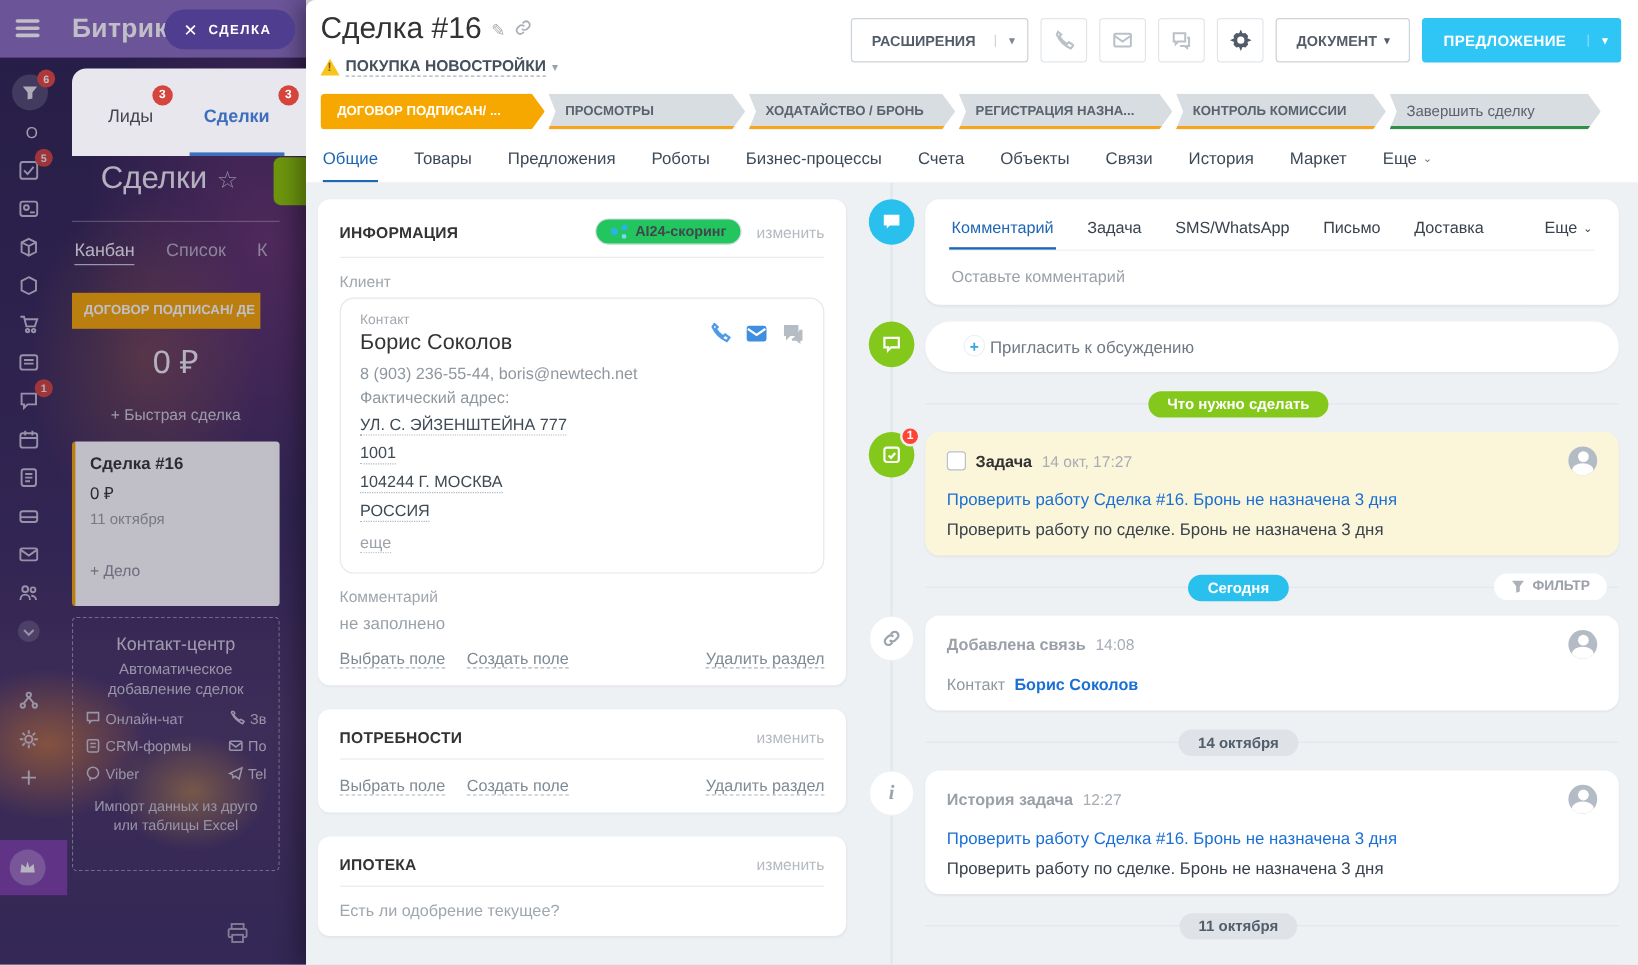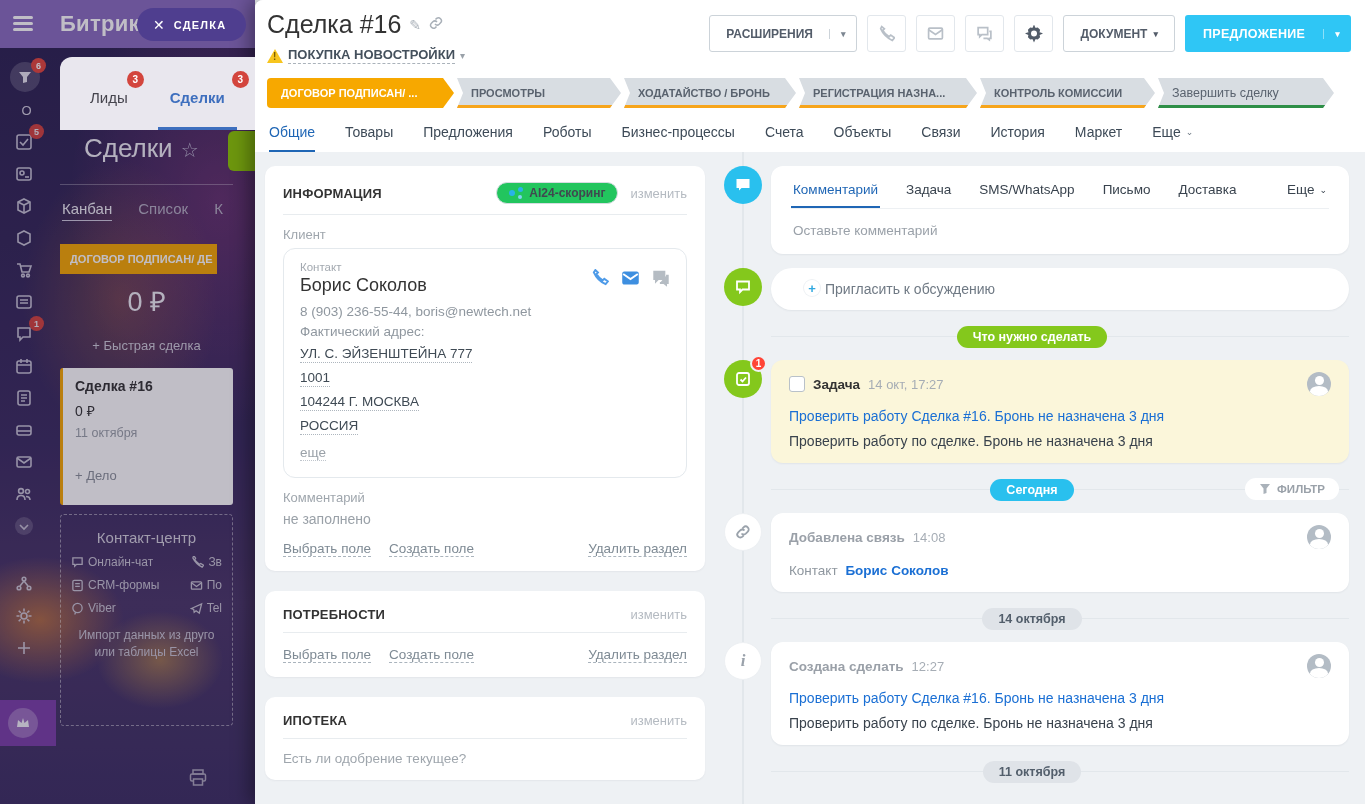--- a/index.html
+++ b/index.html
@@ -352,20 +352,21 @@
 
     <div class="kan-card">
       <div class="t">Сделка #16</div>
       <div class="a">0 ₽</div>
       <div class="d">11 октября</div>
       <div class="todo">+ Дело</div>
     </div>
 
     <div class="cc-box">
       <div class="cc-title">Контакт-центр</div>
+      <div class="cc-sub">Автоматическое добавление сделок</div>
       <div class="cc-row">
         <span class="cc-item">
           <svg width="13" height="13" viewBox="0 0 14 14">
               <path d="M2 2h10v7H6l-2 2V9H2V2z"></path>
             </svg>
           <span>Онлайн-чат</span>
         </span>
         <span class="cc-item">
           <svg width="13" height="13" viewBox="0 0 14 14">
               <path d="M2 2c2 4 6 8 10 10l1.5-2-3-2-1.5 1c-2-1.5-4-3.5-5-5l1-1.5-2-3L2 2z"></path>
@@ -731,21 +732,21 @@
         </div>
 
         <div class="t-row">
           <div class="t-rail">
             <div class="t-circle white">
               <span style="font-family:'Liberation Serif',serif;font-size:17px;color:#9aa2ab;font-style:italic;font-weight:bold;">i</span>
             </div>
           </div>
           <div class="t-card entry">
             <div class="e-head">
-              <span class="e-label gray">Создана сделать</span>
+              <span class="e-label gray">История задача</span>
               <span class="e-time">12:27</span>
               <span class="e-avatar"></span>
             </div>
             <div class="e-title">Проверить работу Сделка #16. Бронь не назначена 3 дня</div>
             <div class="e-body">Проверить работу по сделке. Бронь не назначена 3 дня</div>
           </div>
         </div>
 
         <div class="badge-row">
           <span class="line"></span>

